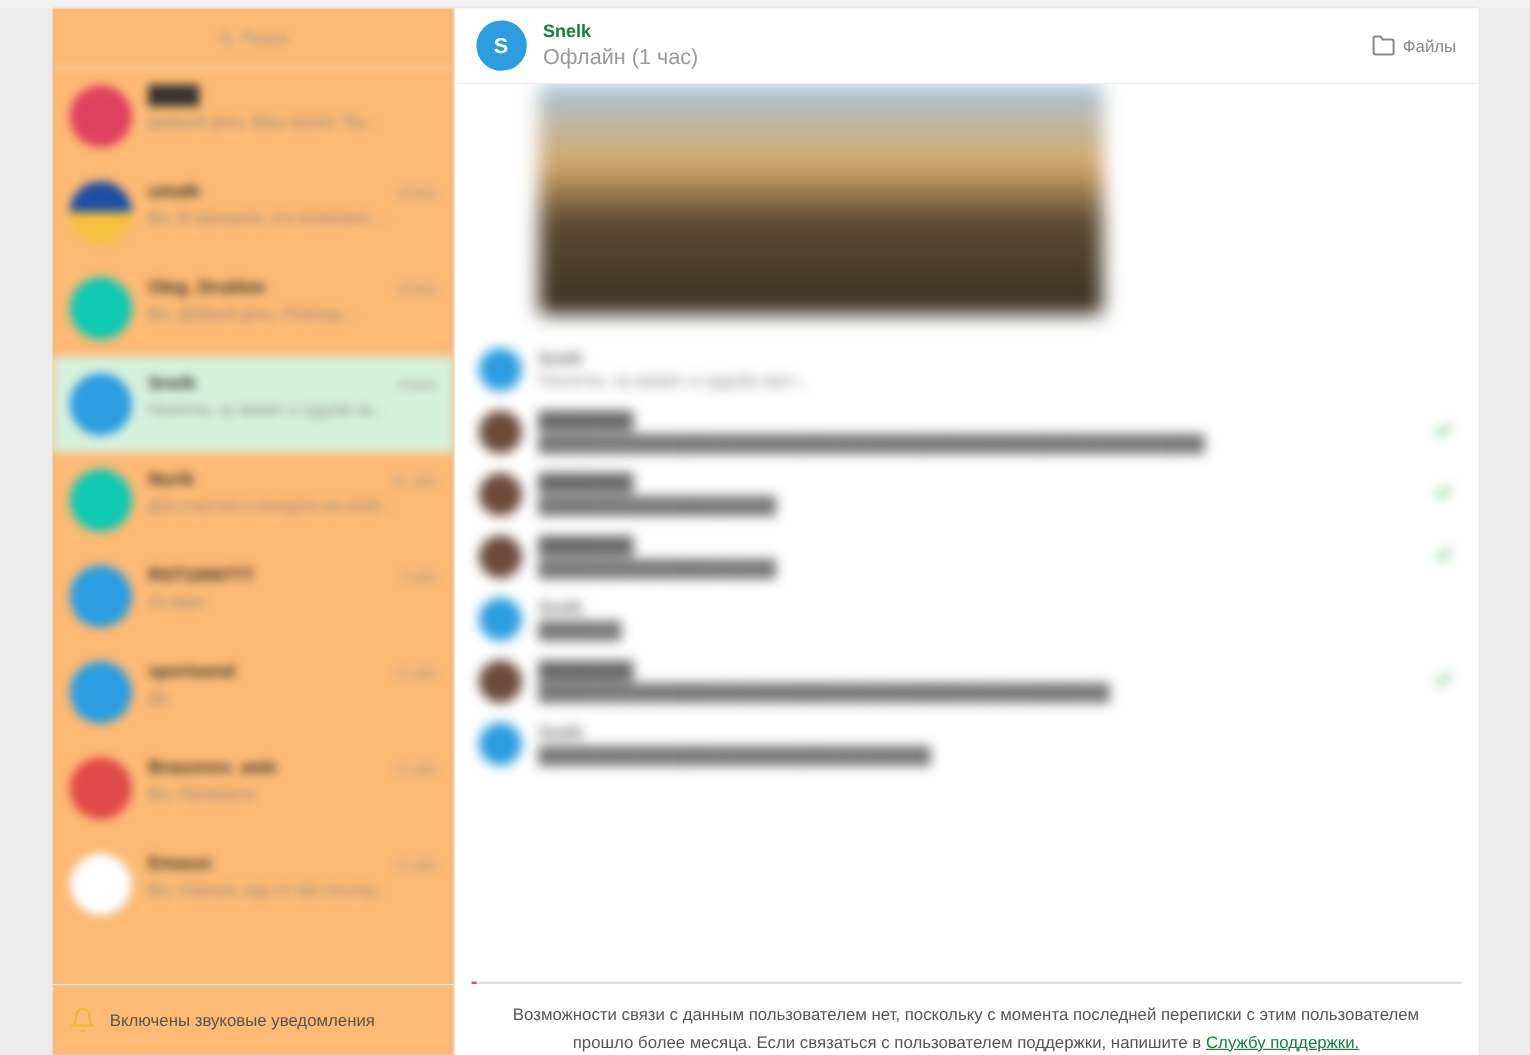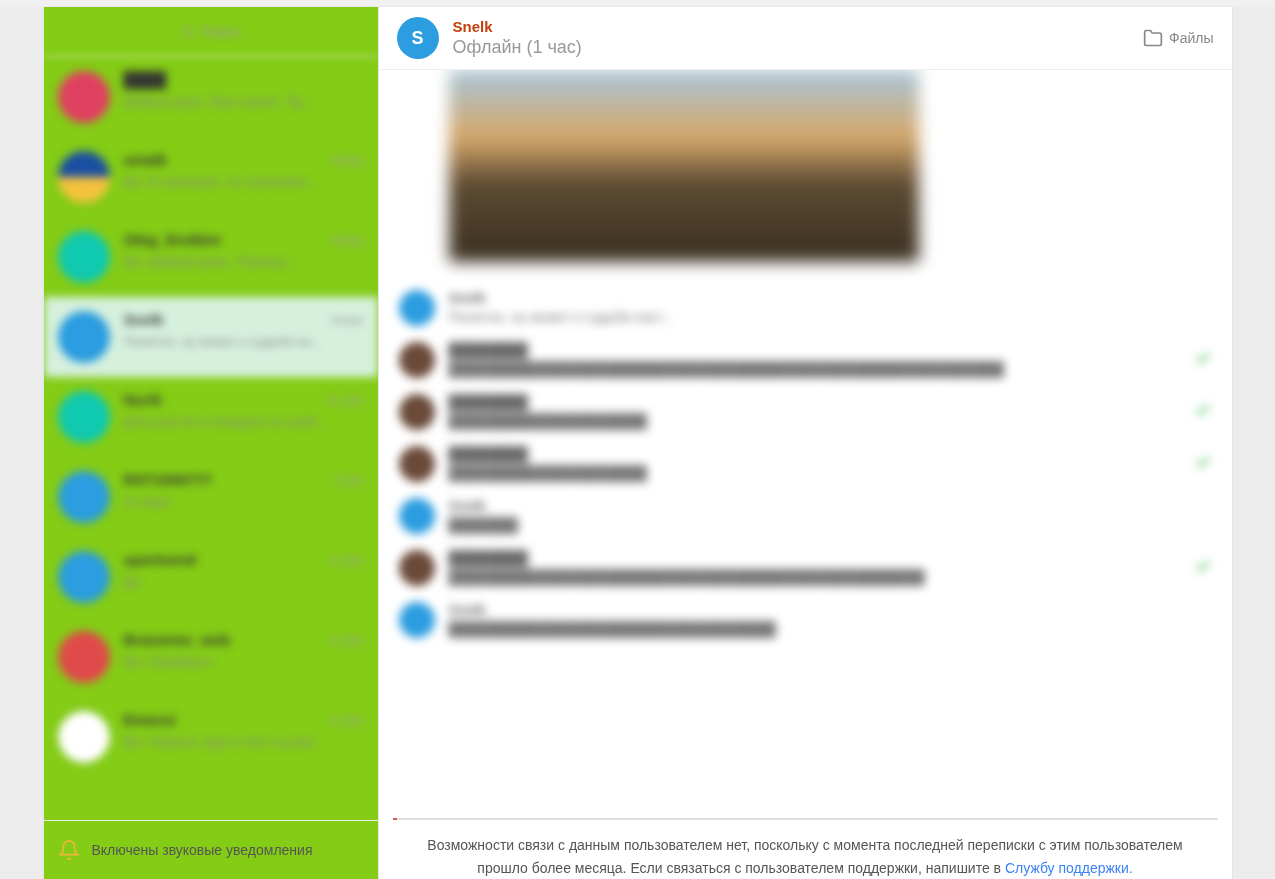--- a/index.html
+++ b/index.html
@@ -1,59 +1,59 @@
 <!DOCTYPE html>
 <html><head>
 <meta charset="utf-8">
 <style>
   * { margin: 0; padding: 0; box-sizing: border-box; }
   body { font-family: Arial, Helvetica, sans-serif; background: #f0f0f0; color: #333; }
   .page { width: 1275px; height: 879px; background: #ececec; position: relative; }
   .container { display: flex; width: 1188px; height: 872px; margin: 0 auto; margin-top: 7px; background: #fff; box-shadow: 0 0 2px rgba(0,0,0,0.1); }
 
   
-  .sidebar { width: 335px; border-right: 1px solid #e5e5e5; display: flex; flex-direction: column; background: #84cc16; }
+  .sidebar { width: 335px; border-right: 1px solid #e5e5e5; display: flex; flex-direction: column; background: #fdba74; }
   .sidebar-search { height: 50px; display: flex; align-items: center; justify-content: center; filter: blur(3px); color: #999; font-size: 14px; border-bottom: 1px solid #eee; }
   .sidebar-search svg { margin-right: 6px; }
   .chat-list { flex: 1; overflow-y: hidden; }
   .chat-item { display: flex; align-items: flex-start; padding: 14px 14px; cursor: pointer; position: relative; filter: blur(4px); }
   .chat-item.active { background: #d6f0de; filter: blur(4px); }
   .chat-avatar { width: 52px; height: 52px; border-radius: 50%; flex-shrink: 0; margin-right: 14px; }
   .chat-body { flex: 1; min-width: 0; }
   .chat-top { display: flex; justify-content: space-between; align-items: center; margin-bottom: 6px; }
   .chat-name { font-weight: bold; font-size: 15px; color: #333; }
   .chat-time { font-size: 12px; color: #999; }
   .chat-preview { font-size: 13px; color: #888; white-space: nowrap; overflow: hidden; text-overflow: ellipsis; }
   .sidebar-footer { border-top: 1px solid #eee; padding: 18px 14px; display: flex; align-items: center; font-size: 14px; color: #555; }
   .sidebar-footer svg { margin-right: 12px; }
 
   
   .main { flex: 1; display: flex; flex-direction: column; background: #fff; }
   .chat-header { display: flex; align-items: center; padding: 10px 18px; border-bottom: 1px solid #eee; }
   .header-avatar { width: 42px; height: 42px; border-radius: 50%; background: #2b9de0; color: #fff; display: flex; align-items: center; justify-content: center; font-weight: bold; font-size: 18px; margin-right: 14px; }
   .header-info { flex: 1; }
-  .header-name { font-weight: bold; font-size: 15px; color: #c2410c; }
+  .header-name { font-weight: bold; font-size: 15px; color: #15803d; }
   .header-status { font-size: 18px; color: #999; margin-top: 2px; }
   .header-files { display: flex; align-items: center; color: #888; font-size: 14px; cursor: pointer; margin-left: 26px; }
   .header-files svg { margin-right: 6px; }
 
   .messages { flex: 1; overflow: hidden; padding: 0 10px; position: relative; }
   .image-msg { width: 470px; height: 192px; margin: 0 auto 20px 60px; background: linear-gradient(to bottom, #a8c5d8 0%, #d4a76a 35%, #5c4a32 60%, #3a2f20 100%); border-radius: 4px; filter: blur(8px); }
   .msg-row { display: flex; align-items: flex-start; padding: 8px 10px; filter: blur(5px); }
   .msg-avatar { width: 36px; height: 36px; border-radius: 50%; margin-right: 14px; flex-shrink: 0; }
   .msg-content { flex: 1; }
   .msg-head { display: flex; align-items: baseline; margin-bottom: 3px; }
   .msg-author { font-weight: bold; font-size: 14px; color: #666; margin-right: 8px; }
   .msg-time { font-size: 12px; color: #bbb; }
   .msg-text { font-size: 14px; color: #777; }
   .msg-check { color: #2db742; margin-left: 10px; align-self: center; filter: blur(0); }
 
   .notice { margin: 10px 14px 0 14px; border-top: 2px solid #e0e0e0; padding: 14px 20px 0 20px; text-align: center; font-size: 14px; color: #555; line-height: 1.6; position: relative; }
   .notice::before { content:''; position:absolute; left:0; top:-2px; width:4px; height:2px; background:#d9534f; }
-  .notice-link { color: #3b82f6; cursor: pointer; }
+  .notice-link { color: #15803d; cursor: pointer; text-decoration: underline; }
 
   
   .av-pink { background: #e04060; }
   .av-flag { background: linear-gradient(to bottom, #1a4fa3 50%, #f5c23e 50%); }
   .av-teal { background: #0fc9b0; }
   .av-blue { background: #2b9de0; }
   .av-red { background: #e04a4a; }
   .av-white { background: #fff; border: 1px solid #ddd; }
   .av-brown { background: #6b4a3a; }
 </style>

